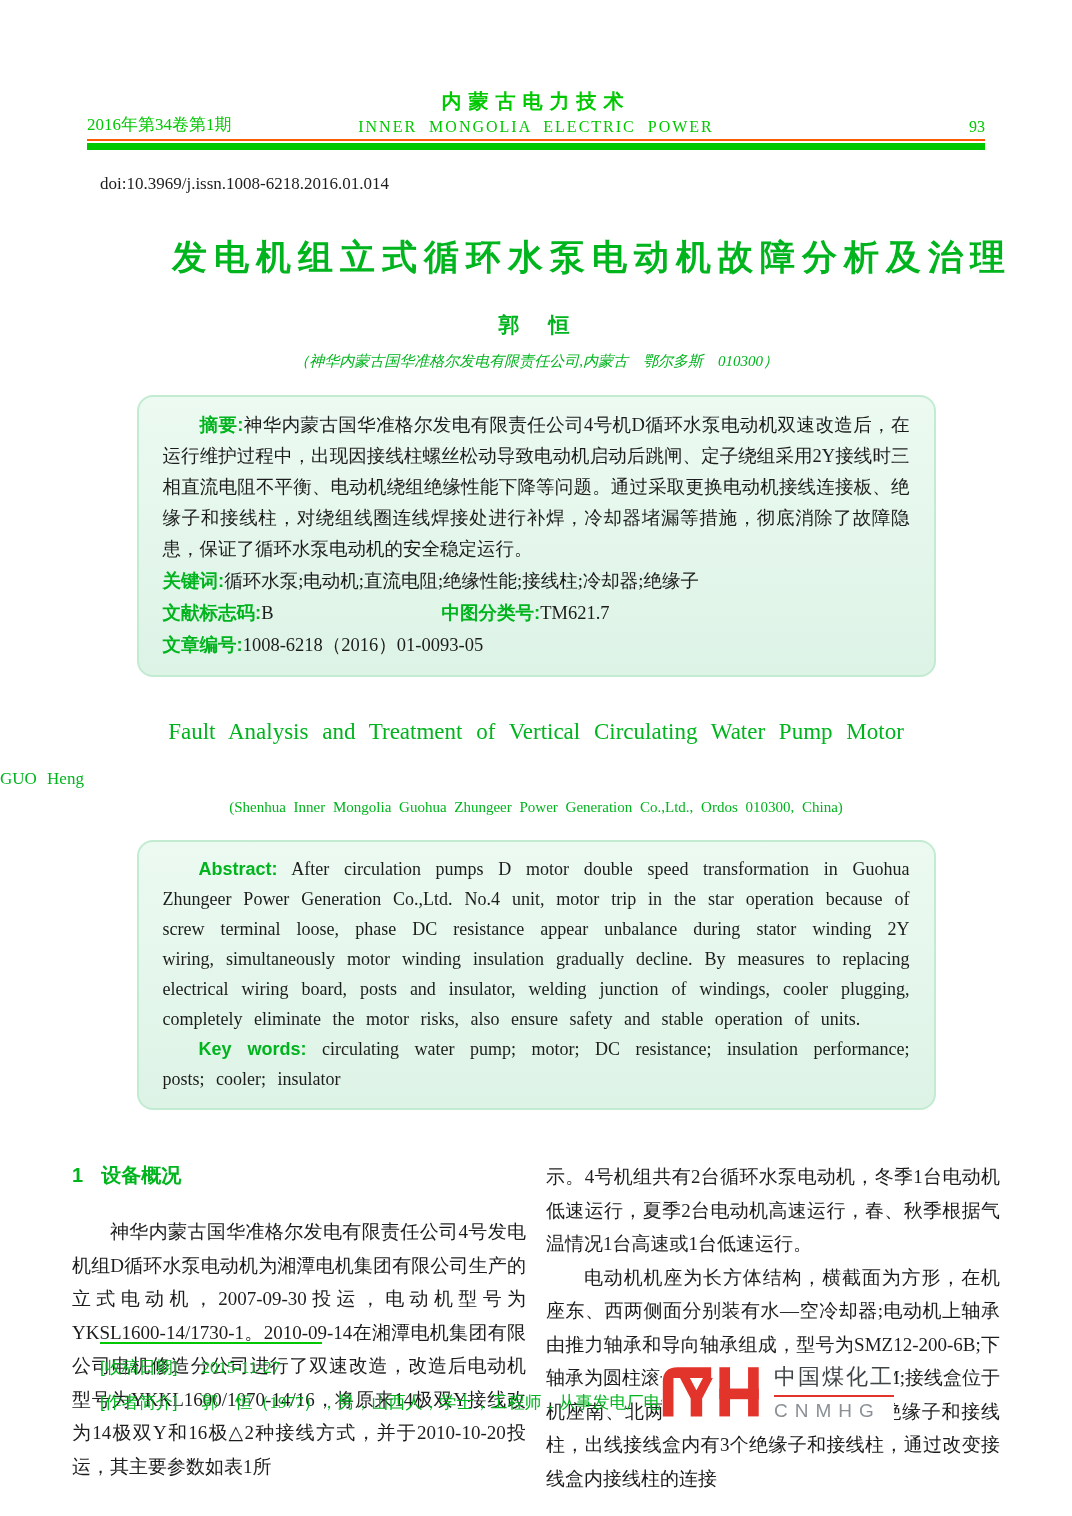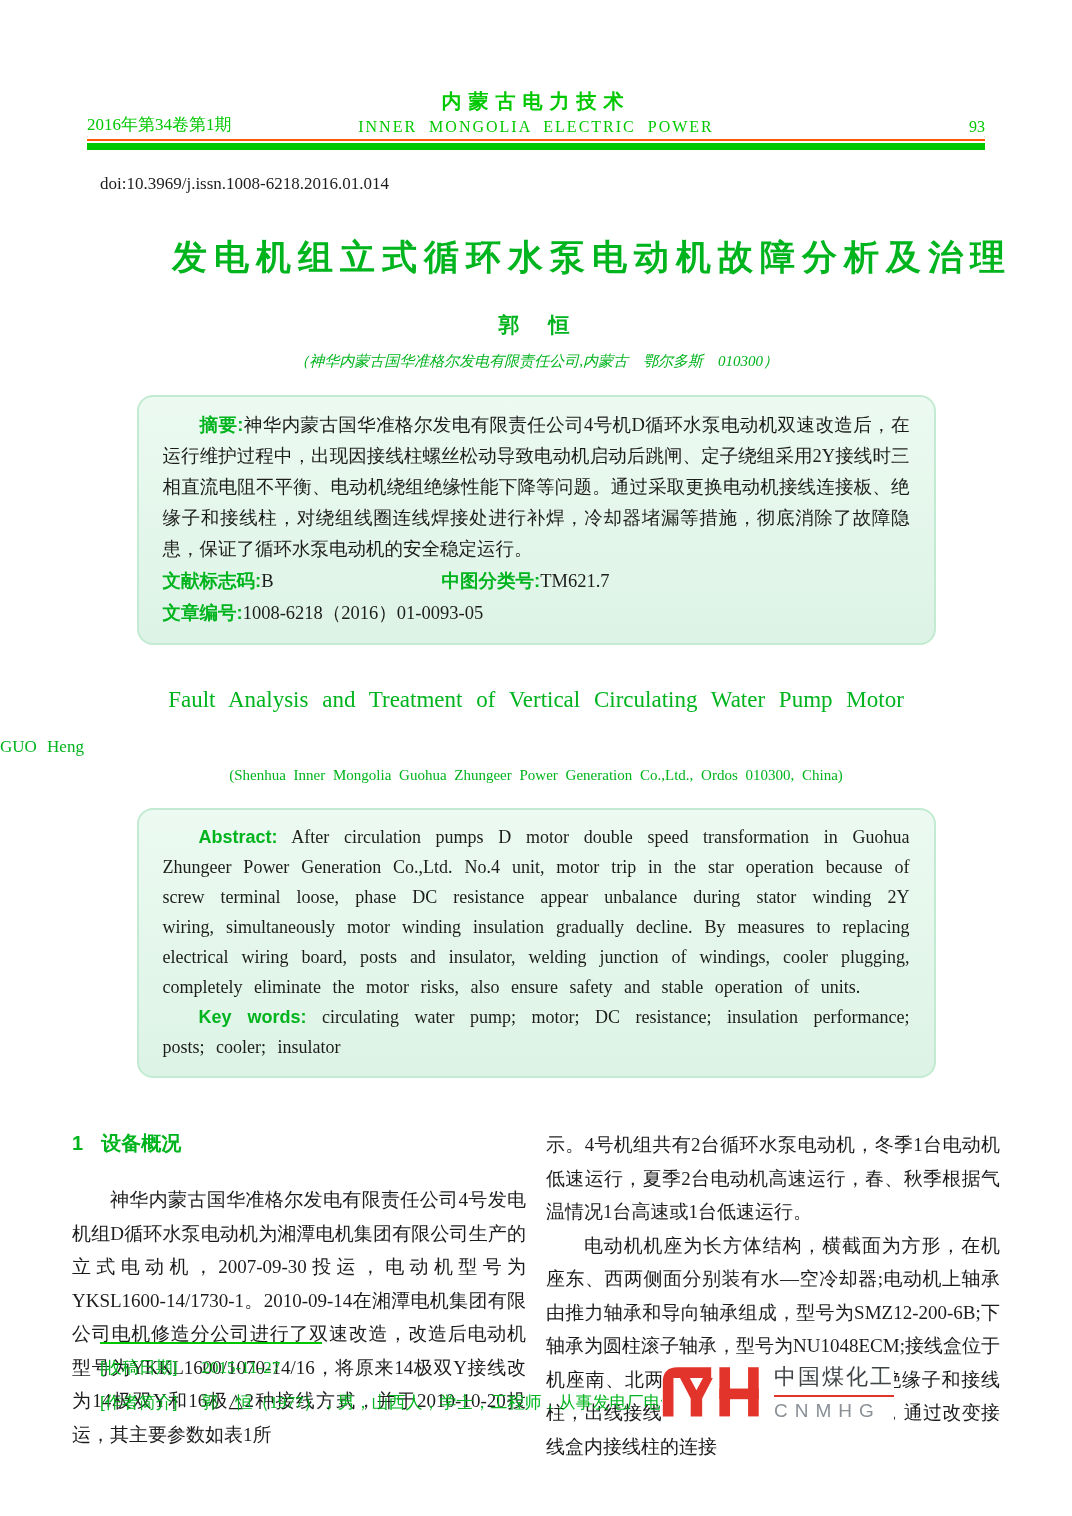--- a/index.html
+++ b/index.html
@@ -92,20 +92,21 @@
   <div class="rule-green"></div>
 
   <div class="doi">doi:10.3969/j.issn.1008-6218.2016.01.014</div>
 
   <h1 class="title-cn">发电机组立式循环水泵电动机故障分析及治理</h1>
   <div class="author-cn">郭　恒</div>
   <div class="affil-cn">（神华内蒙古国华准格尔发电有限责任公司,内蒙古　鄂尔多斯　010300）</div>
 
   <div class="box">
     <p class="abs-cn"><span class="lbl">摘要:</span><span>神华内蒙古国华准格尔发电有限责任公司4号机D循环水泵电动机双速改造后，在运行维护过程中，出现因接线柱螺丝松动导致电动机启动后跳闸、定子绕组采用2Y接线时三相直流电阻不平衡、电动机绕组绝缘性能下降等问题。通过采取更换电动机接线连接板、绝缘子和接线柱，对绕组线圈连线焊接处进行补焊，冷却器堵漏等措施，彻底消除了故障隐患，保证了循环水泵电动机的安全稳定运行。</span></p>
+    <p class="kw-cn"><span class="lbl">关键词:</span><span>循环水泵;电动机;直流电阻;绝缘性能;接线柱;冷却器;绝缘子</span></p>
     <p class="codes"><span class="lbl">文献标志码:</span><span>B</span><span class="lbl clc">中图分类号:</span><span>TM621.7</span></p>
     <p class="artno"><span class="lbl">文章编号:</span><span>1008-6218（2016）01-0093-05</span></p>
   </div>
 
   <h2 class="title-en">Fault Analysis and Treatment of Vertical Circulating Water Pump Motor</h2>
   <div class="author-en">GUO Heng</div>
   <div class="affil-en">(Shenhua Inner Mongolia Guohua Zhungeer Power Generation Co.,Ltd., Ordos 010300, China)</div>
 
   <div class="box">
     <p class="abs-en"><span class="lbl">Abstract:</span> <span>After circulation pumps D motor double speed transformation in Guohua Zhungeer Power Generation Co.,Ltd. No.4 unit, motor trip in the star operation because of screw terminal loose, phase DC resistance appear unbalance during stator winding 2Y wiring, simultaneously motor winding insulation gradually decline. By measures to replacing electrical wiring board, posts and insulator, welding junction of windings, cooler plugging, completely eliminate the motor risks, also ensure safety and stable operation of units.</span></p>

